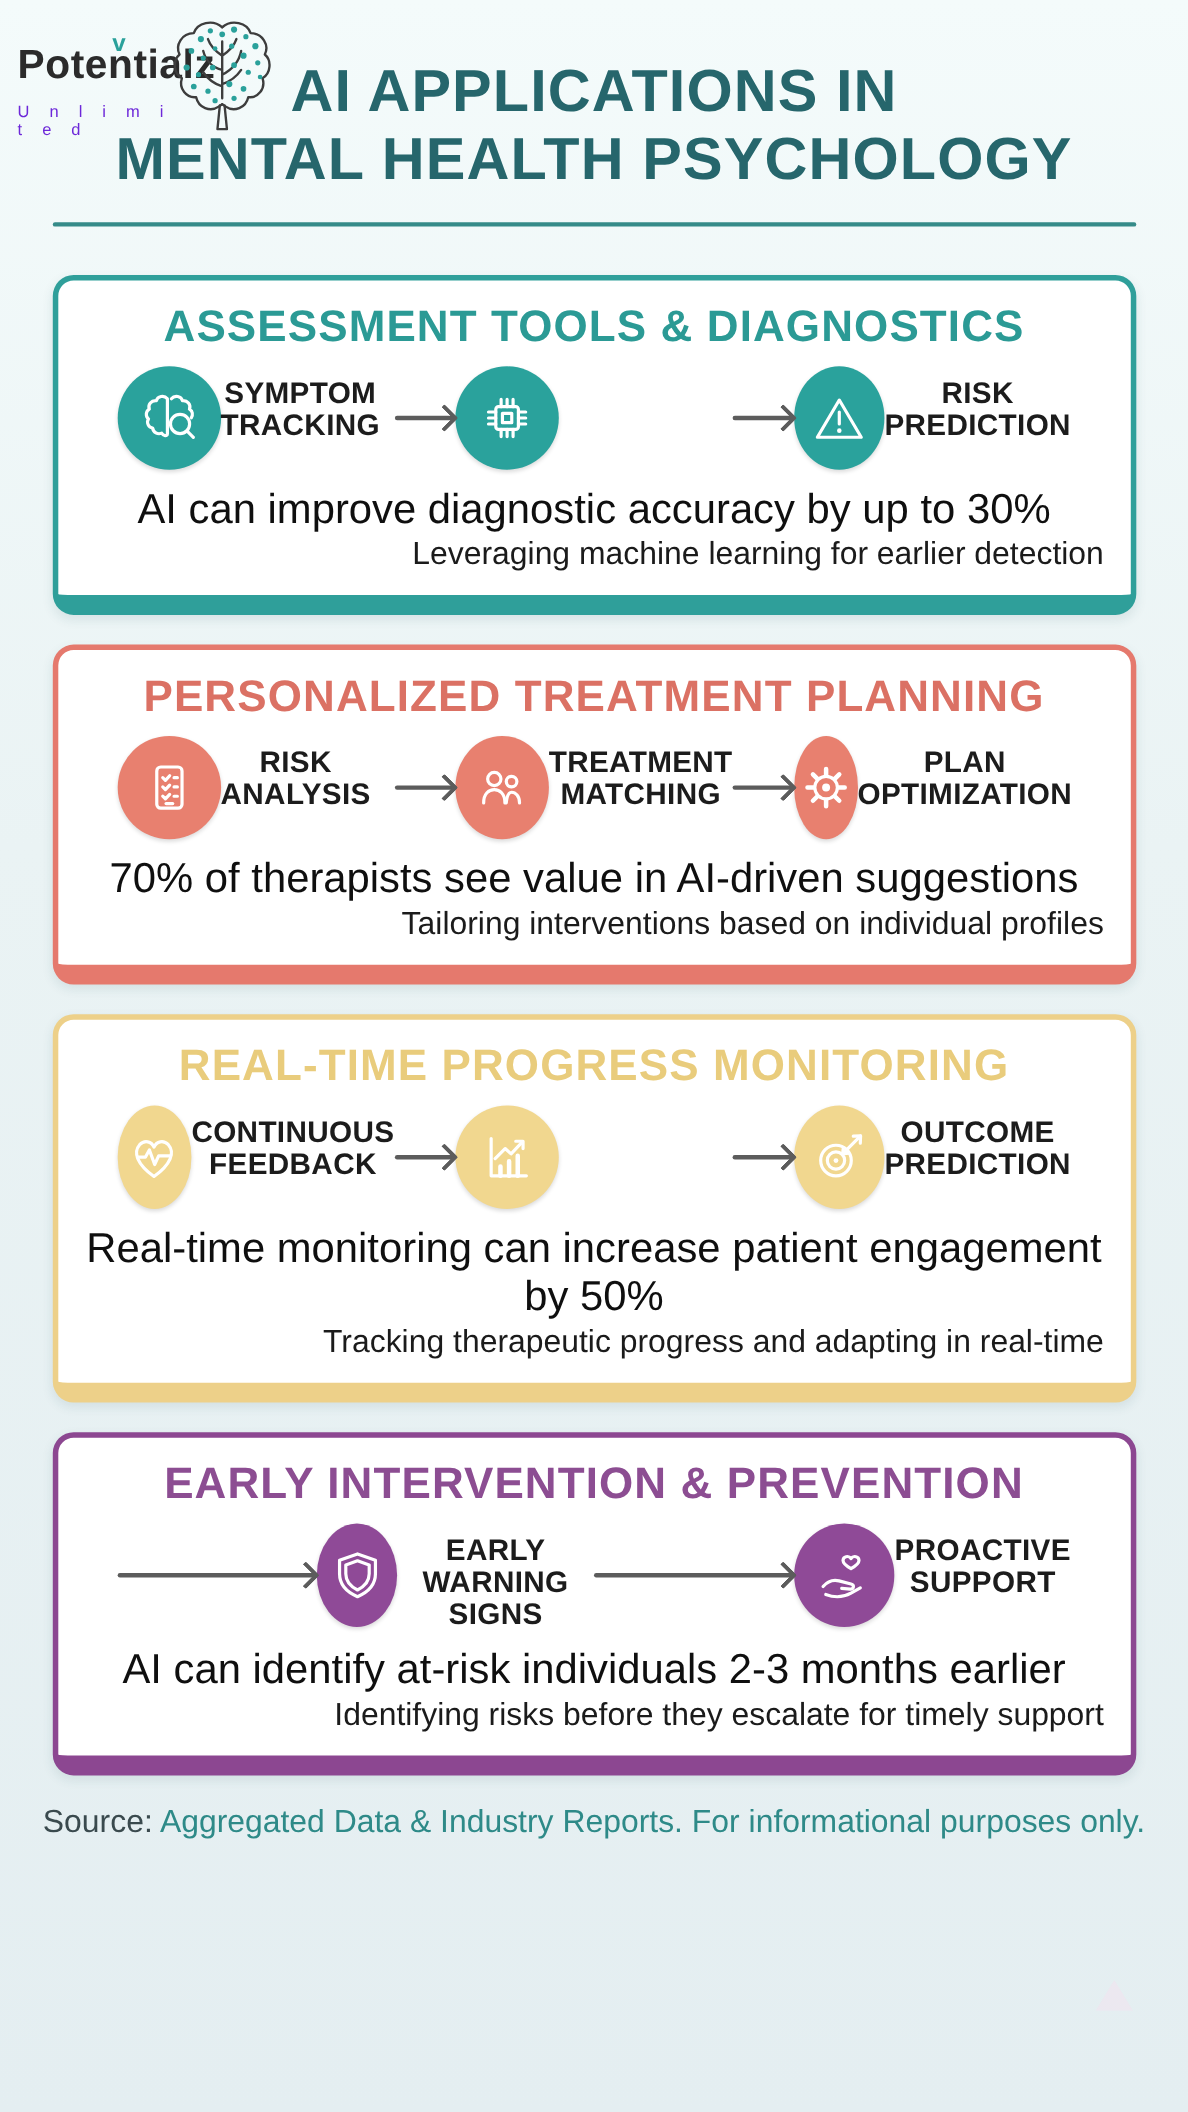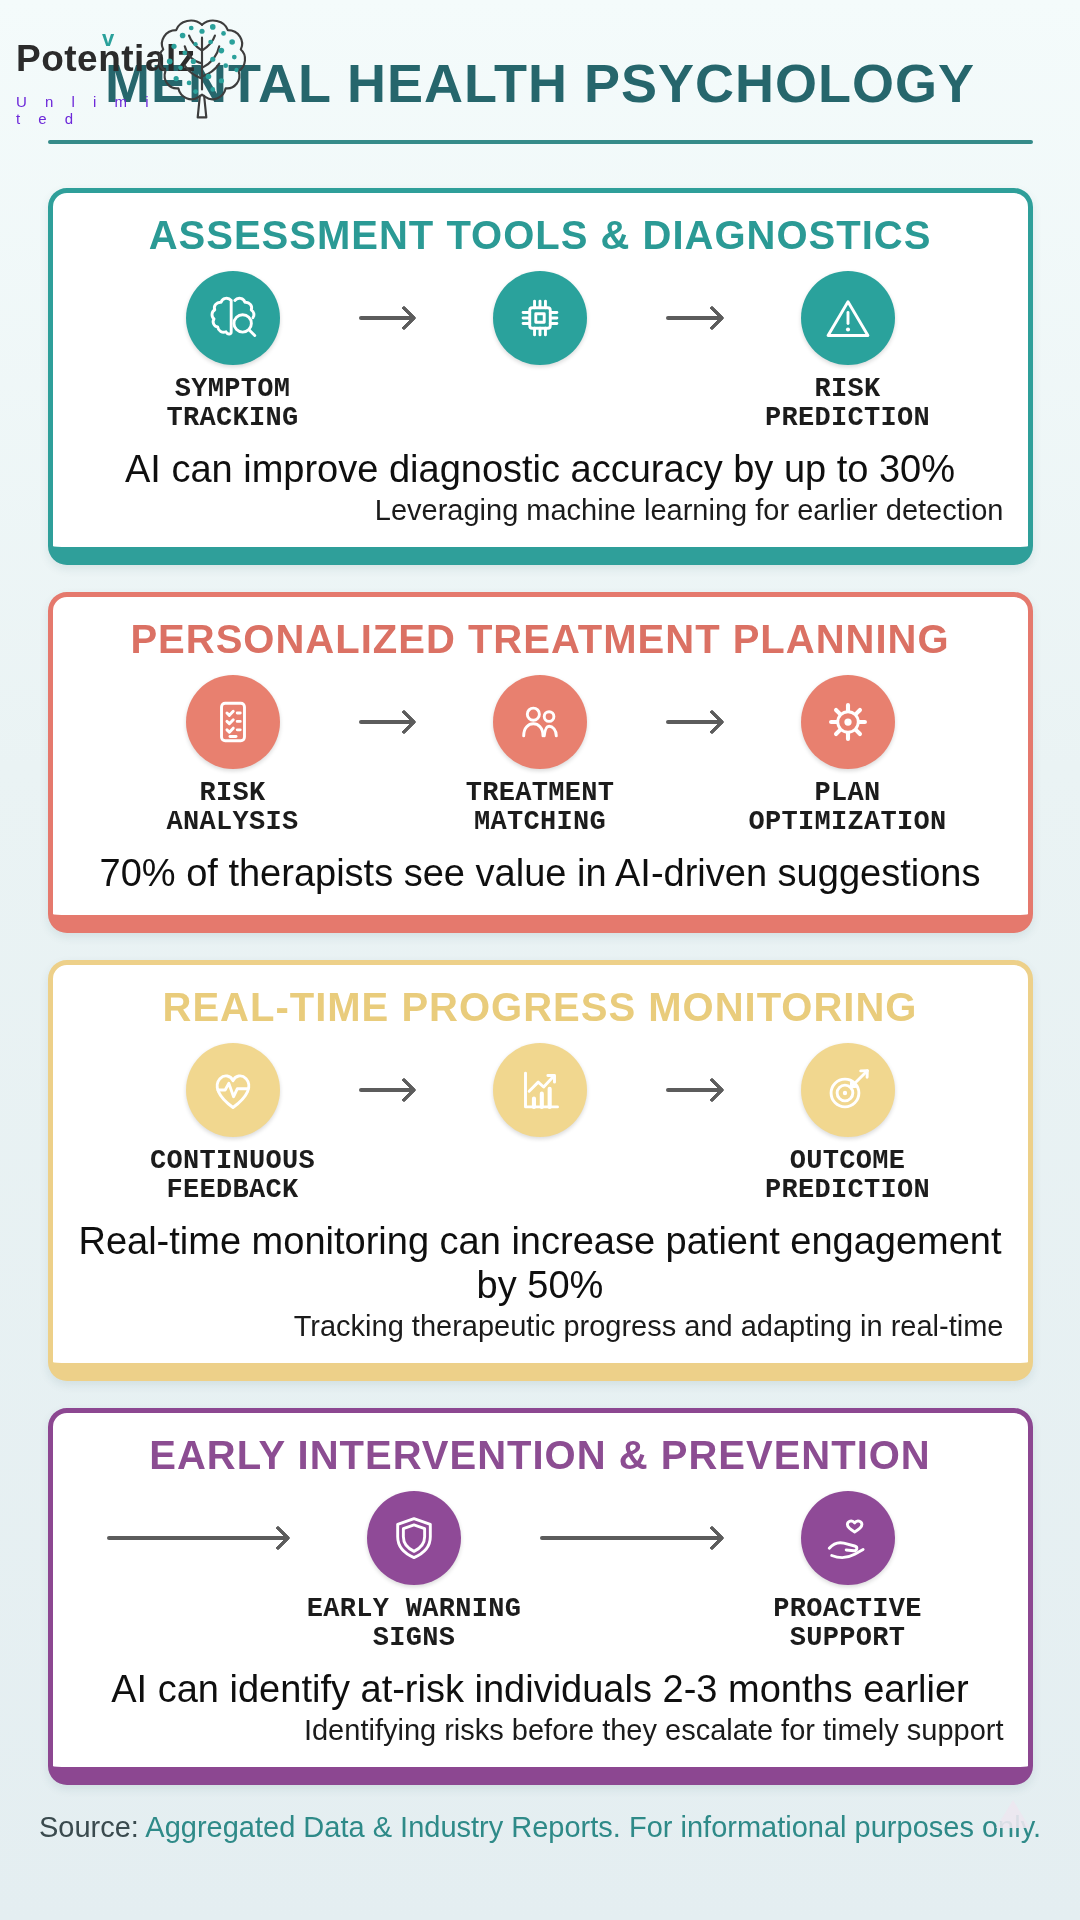--- a/index.html
+++ b/index.html
@@ -23,21 +23,21 @@
   .card{
     width:985px;box-sizing:border-box;margin:44px auto 0;
     background:#fff;border:5px solid var(--accent);border-bottom-width:18px;
     border-radius:19px;padding:20px 24px;
     box-shadow:0 4px 10px rgba(30,80,90,.10);
   }
   .card + .card{margin-top:27px;}
   .card-title{text-align:center;font-size:40px;line-height:44px;font-weight:800;
               color:var(--heading);letter-spacing:1px;}
   .steps{display:flex;align-items:flex-start;margin-top:14px;padding:0 30px;}
-  .step{width:252px;display:flex;flex-direction:column;align-items:center;flex:0 0 auto;font-family:Liberation Mono, monospace;}
+  .step{width:252px;display:flex;flex-direction:row;flex:0 0 auto;}
   .circle{width:94px;height:94px;border-radius:50%;background:var(--circle);
           display:flex;align-items:center;justify-content:center;
           box-shadow:0 2px 4px rgba(0,0,0,.15);}
   .circle svg{display:block;}
   .arrow{flex:1 1 auto;height:4px;background:#5c5c5c;margin-top:45px;position:relative;border-radius:2px;}
   .arrow::after{content:"";position:absolute;right:1px;top:-7px;width:14px;height:14px;
                 border-top:4px solid #5c5c5c;border-right:4px solid #5c5c5c;
                 transform:rotate(45deg);border-radius:2px;}
   .step-label{margin-top:10px;text-align:center;font-weight:800;font-size:27px;line-height:29px;
               color:#1c1c1c;letter-spacing:.3px;}
@@ -95,20 +95,21 @@
         <circle cx="34" cy="64" r="2.2"></circle>
         <circle cx="52" cy="58" r="2.6"></circle>
       <circle cx="64" cy="62" r="2.4"></circle>
         <circle cx="40" cy="72" r="2.2"></circle>
         <circle cx="56" cy="70" r="2.2"></circle>
     </g>
   </svg>
 </div>
 
 <div class="title" style="color: rgb(38, 102, 108);">
+  <div>AI APPLICATIONS IN</div>
   <div>MENTAL HEALTH PSYCHOLOGY</div>
 </div>
 <div class="divider"></div>
 
 <div class="card" style="--accent: #2f9f9a; --circle: #2aa29c; --heading: #2b9a95;">
   <div class="card-title">ASSESSMENT TOOLS &amp; DIAGNOSTICS</div>
   <div class="steps">
     <div class="step">
       <div class="circle">
         <svg class="ic" width="58" height="58" viewBox="0 0 48 48">
@@ -194,20 +195,21 @@
           <path d="M24 10 V14.5 M24 33.5 V38 M10 24 H14.5 M33.5 24 H38 M14.1 14.1 L17.3 17.3 M30.7 30.7 L33.9 33.9 M33.9 14.1 L30.7 17.3 M17.3 30.7 L14.1 33.9" stroke-width="3.4"></path>
         </svg>
       </div>
       <div class="step-label">
         <div>PLAN</div>
         <div>OPTIMIZATION</div>
       </div>
     </div>
   </div>
   <div class="stat"><span></span><b>70%</b><span> of therapists see value in AI-driven suggestions</span></div>
+  <div class="subtext">Tailoring interventions based on individual profiles</div>
 </div>
 
 <div class="card" style="--accent: #edd089; --circle: #f1d78f; --heading: #e9cc7c;">
   <div class="card-title">REAL-TIME PROGRESS MONITORING</div>
   <div class="steps">
     <div class="step">
       <div class="circle">
         <svg class="ic" width="58" height="58" viewBox="0 0 48 48">
           <path d="M24 38.5 C11.5 29.5 8 20.5 13.2 14.6 C16.8 10.8 22.2 12 24 16.4 C25.8 12 31.2 10.8 34.8 14.6 C40 20.5 36.5 29.5 24 38.5 Z"></path>
           <path d="M11.5 24 H17.5 L20.5 18.5 L24.5 29.5 L27.5 23 H36.5"></path>

